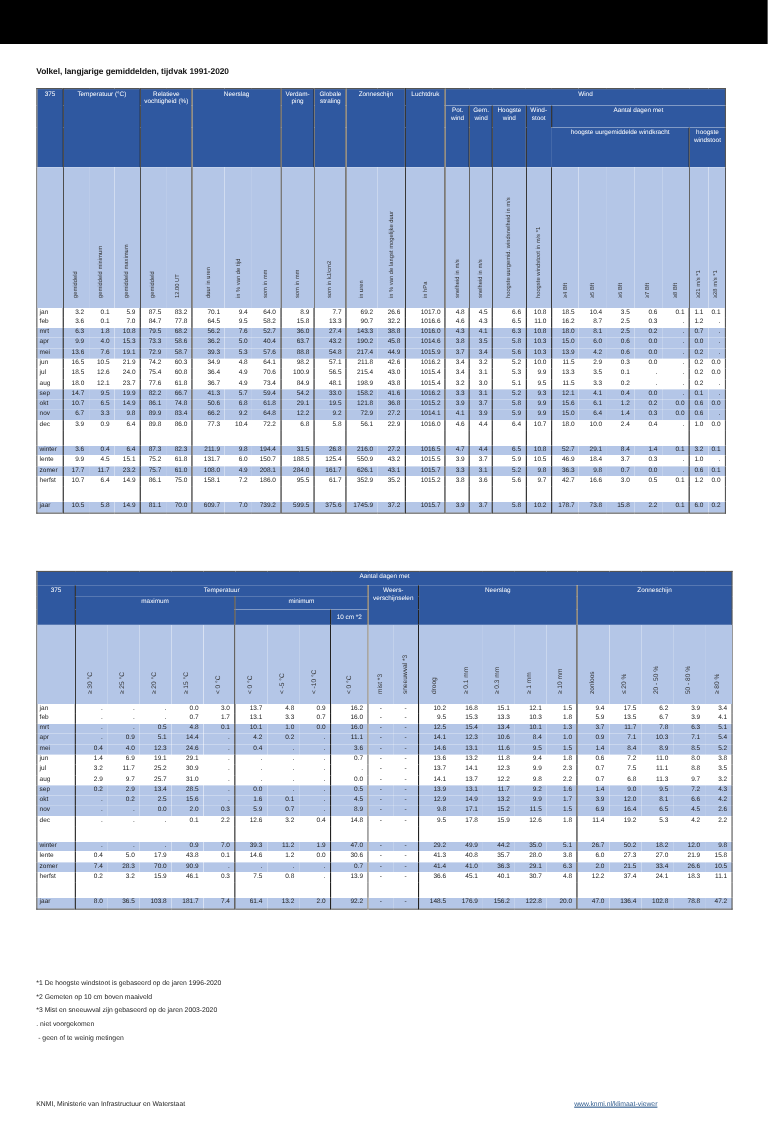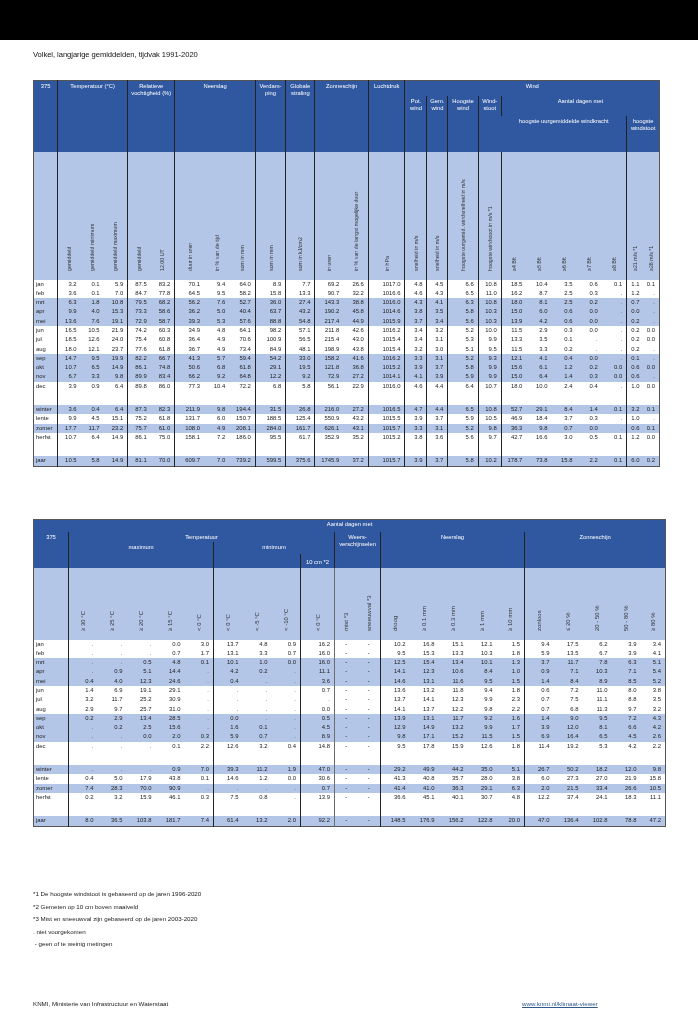--- a/index.html
+++ b/index.html
@@ -1,19 +1,19 @@
 <!DOCTYPE html>
 <html><head>
 <meta charset="utf-8">
 <style>
   * { box-sizing: border-box; margin: 0; padding: 0; }
   html, body { width: 698px; height: 1024px; background: #fff; overflow: hidden; }
   body { font-family: "Liberation Sans", sans-serif; color: #111; position: relative; }
   .topbar { position: absolute; left: 0; top: 0; width: 698px; height: 40px; background: #000; }
-  .title { position: absolute; left: 33px; top: 50px; font-size: 7.6px; font-weight: normal; letter-spacing: -0.05px; }
+  .title { position: absolute; left: 33px; top: 60px; font-size: 7.6px; font-weight: bold; letter-spacing: -0.05px; }
   table { border-collapse: collapse; table-layout: fixed; font-size: 5.6px; }
   td, th { overflow: hidden; white-space: nowrap; }
   .t1 { position: absolute; left: 33px; top: 80px; width: 627px; }
   .t2 { position: absolute; left: 33px; top: 519px; width: 628px; }
   .hdr { background: #2f58a0; color: #fff; font-weight: normal; text-align: center; vertical-align: top; padding-top: 2px; line-height: 7px; font-size: 5.8px; }
   .sub { background: #b4c6e7; color: #222; }
   .rot { height: 128px; vertical-align: bottom; position: relative; }
   .rot2 { height: 72px; vertical-align: bottom; position: relative; }
   .rot span, .rot2 span { position: absolute; bottom: 3px; left: 50%; transform-origin: 0 0; transform: rotate(-90deg) translate(0, -50%); white-space: nowrap; font-size: 5.3px; color: #333; }
   .rot2 span { font-size: 6px; }

